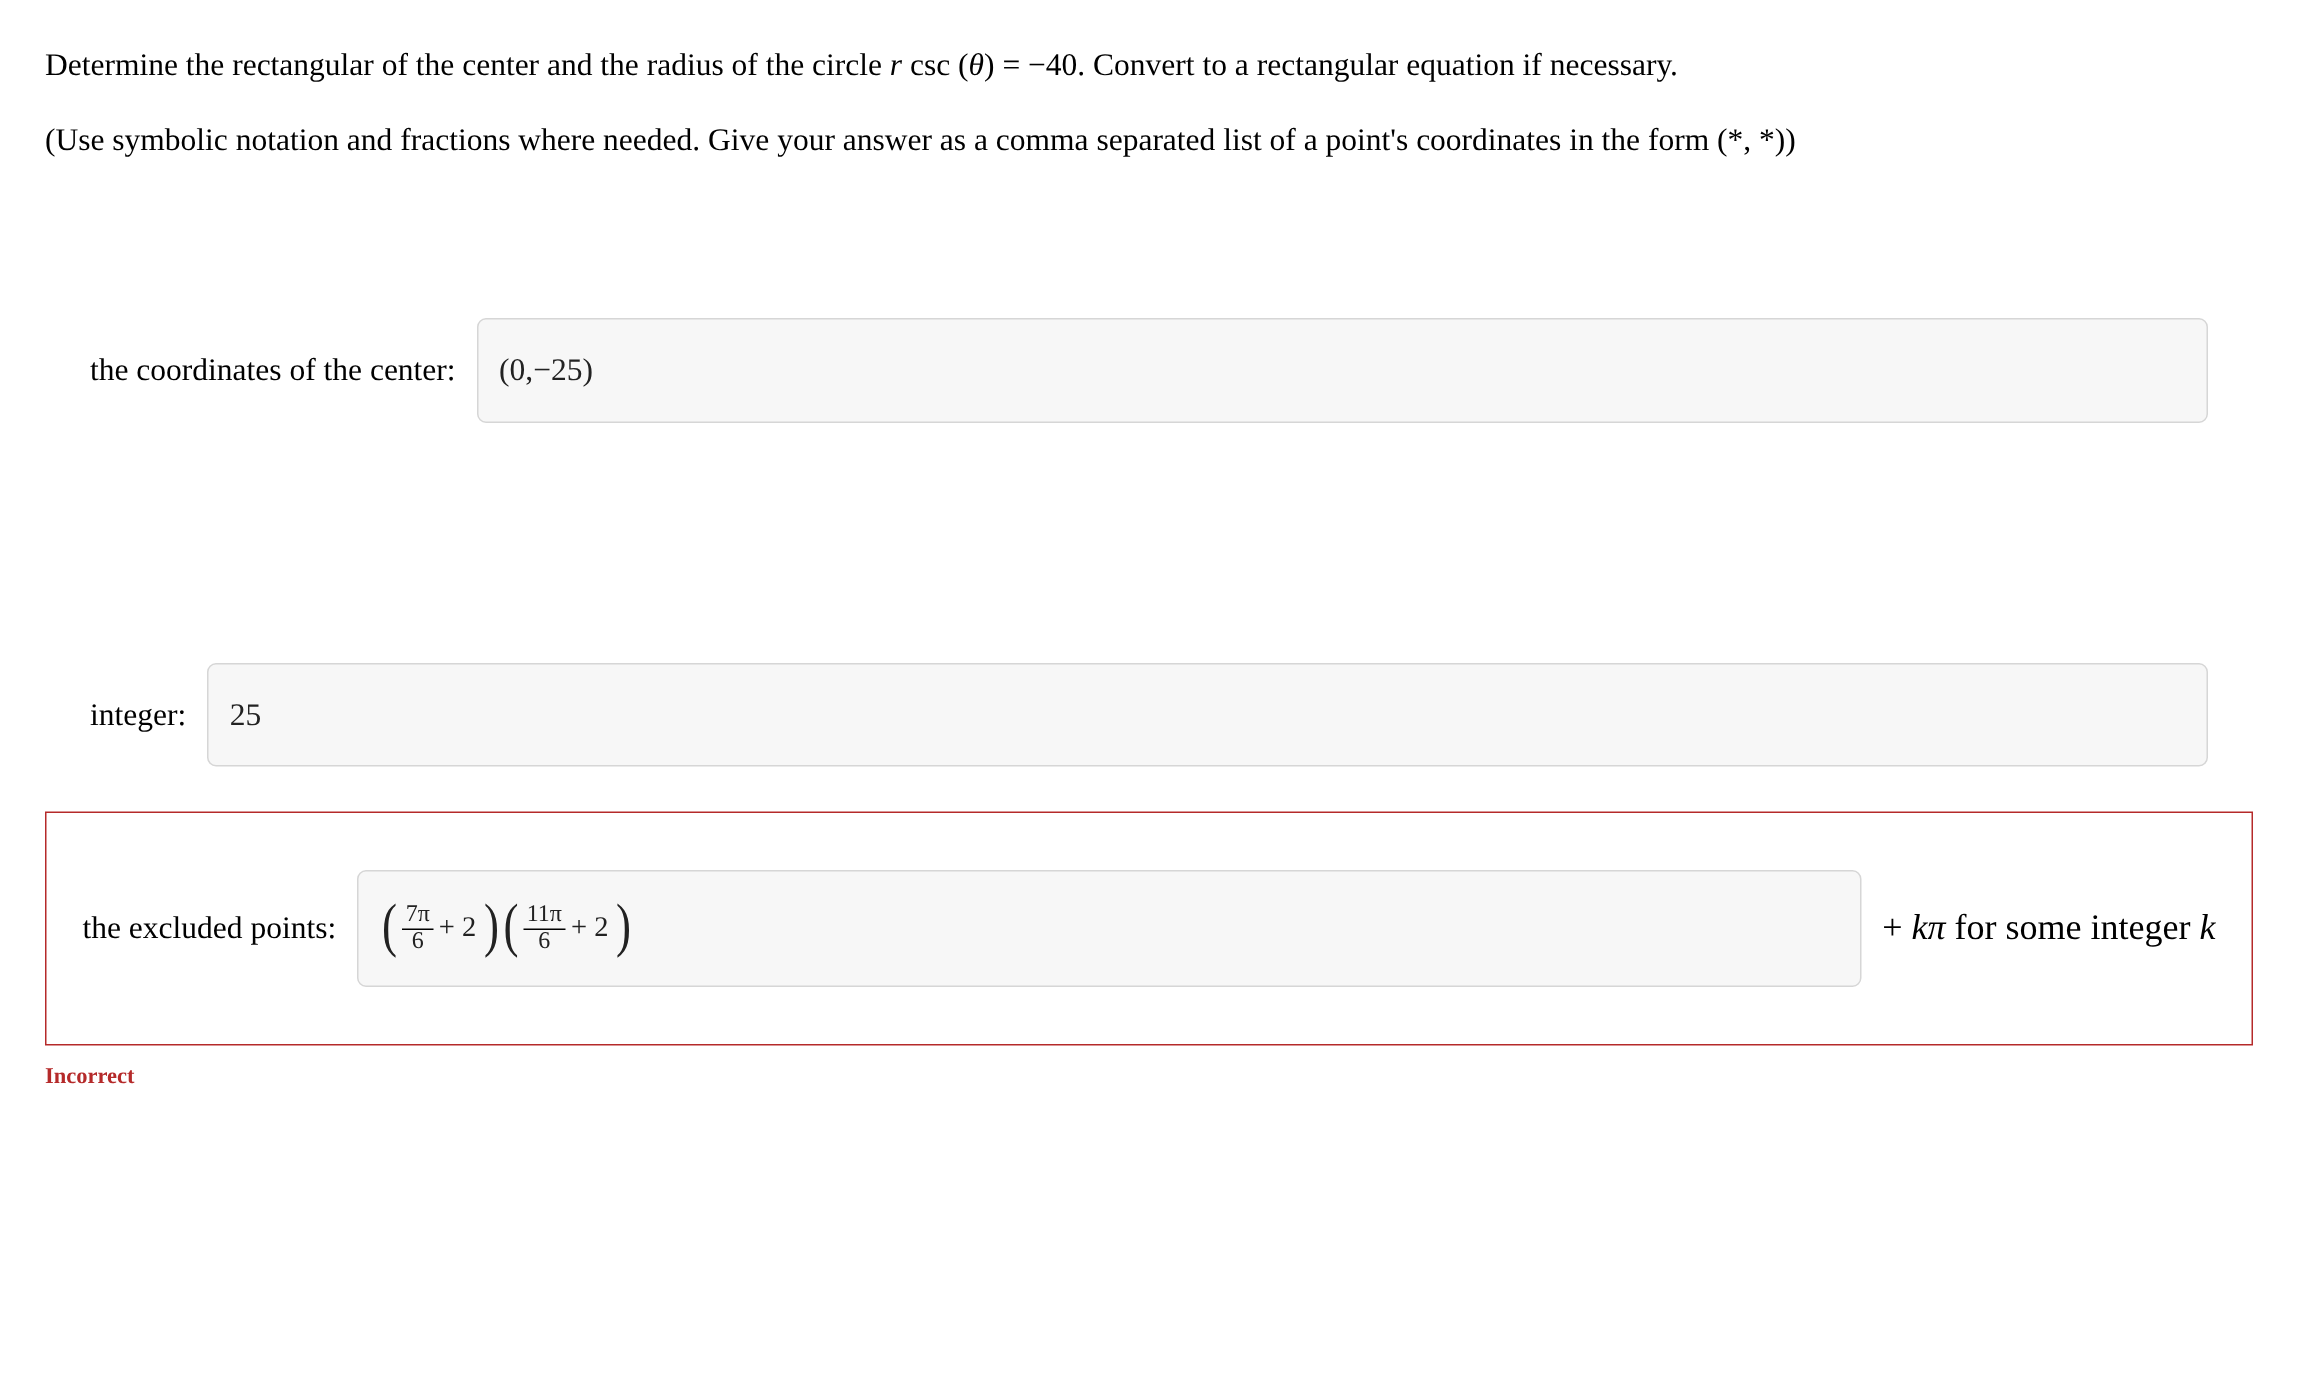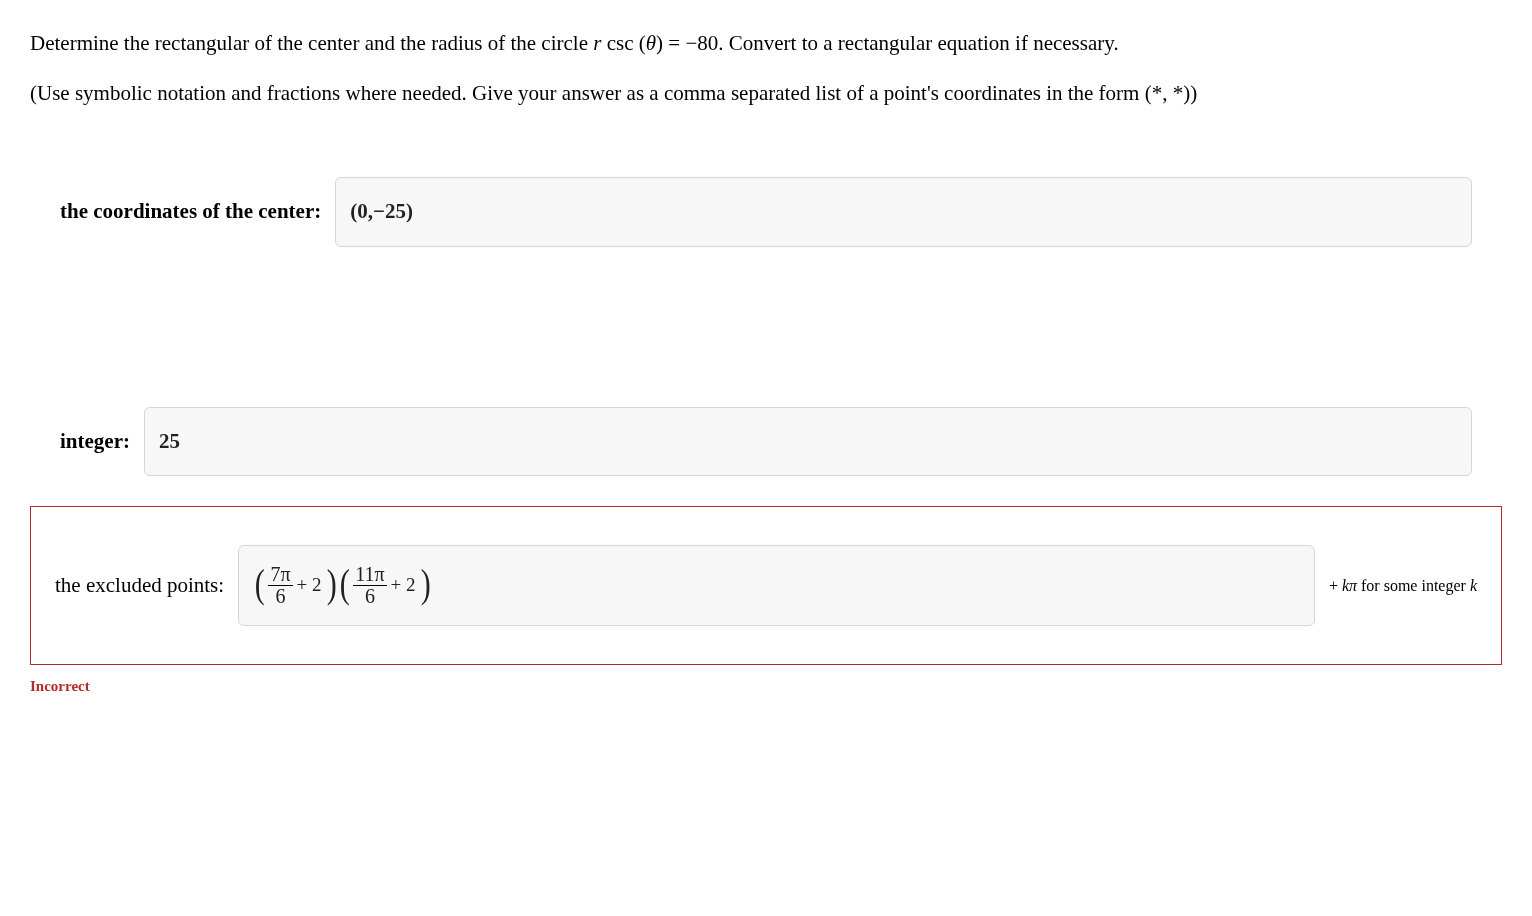--- a/index.html
+++ b/index.html
@@ -6,21 +6,21 @@
   body {
     font-family: Georgia, 'Times New Roman', serif;
     font-size: 21px;
     color: #000;
     background: #fff;
     padding: 28px 30px;
     line-height: 1.5;
   }
   .question-text { margin-bottom: 18px; }
   .italic { font-style: italic; }
-  .answer-block { margin-top: 68px; padding-left: 30px; padding-right: 30px; font-weight: bold; }
+  .answer-block { margin-top: 103px; padding-left: 30px; padding-right: 30px; }
   .answer-row {
     display: flex;
     align-items: center;
     gap: 14px;
     margin-bottom: 30px;
   }
   .answer-label { white-space: nowrap; }
   .math-input {
     flex: 1;
     display: flex;
@@ -34,21 +34,21 @@
     font-size: 21px;
     color: #222;
     text-align: center;
   }
   .incorrect-box {
     border: 1.5px solid #b52a2a;
     padding: 38px 24px;
     margin-bottom: 8px;
   }
   .incorrect-box .answer-row { margin-bottom: 0; }
-  .suffix-text { white-space: nowrap; font-size: 16px; }
+  .suffix-text { white-space: nowrap; font-size: 24px; }
   .feedback {
     font-family: Liberation Serif, serif;
     font-size: 15px;
     font-weight: bold;
     color: #b52a2a;
     margin-top: 10px;
   }
   
   .paren-outer { display: inline-flex; align-items: center; }
   .bigparen {
@@ -58,34 +58,34 @@
     font-family: 'Times New Roman', serif;
     transform: scaleX(0.75);
     position: relative;
     top: -2px;
   }
   .frac {
     display: inline-flex;
     flex-direction: column;
     align-items: center;
     vertical-align: middle;
-    font-size: 20px;
+    font-size: 16px;
     line-height: 1.05;
     margin: 0 2px;
   }
   .frac .num { border-bottom: 1px solid #000; padding: 0 2px; }
   .frac .den { padding: 0 2px; }
   .plus2 { font-size: 19px; margin: 0 3px 0 2px; }
   .row2-spacer { height: 130px; }
 </style>
 </head>
 <body>
 
 <div class="question-text">
-  <span>Determine the rectangular of the center and the radius of the circle </span><span class="italic">r</span><span> csc (</span><span class="italic">θ</span><span>) = −80. Convert to a rectangular equation if necessary.</span>
+  <span>Determine the rectangular of the center and the radius of the circle </span><span class="italic">r</span><span> csc (</span><span class="italic">θ</span><span>) = −40. Convert to a rectangular equation if necessary.</span>
 </div>
 
 <div class="question-text">(Use symbolic notation and fractions where needed. Give your answer as a comma separated list of a point's coordinates in the form (*, *))</div>
 
 <div class="answer-block">
 
   <div class="answer-row">
     <div class="answer-label">the coordinates of the center:</div>
     <div class="math-input">
       <span>(0,−25)</span>

